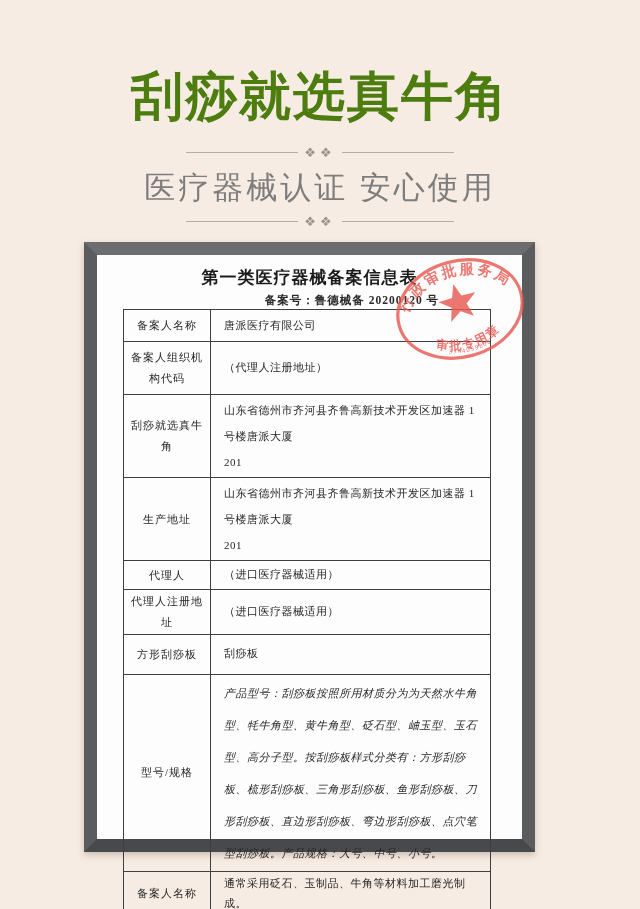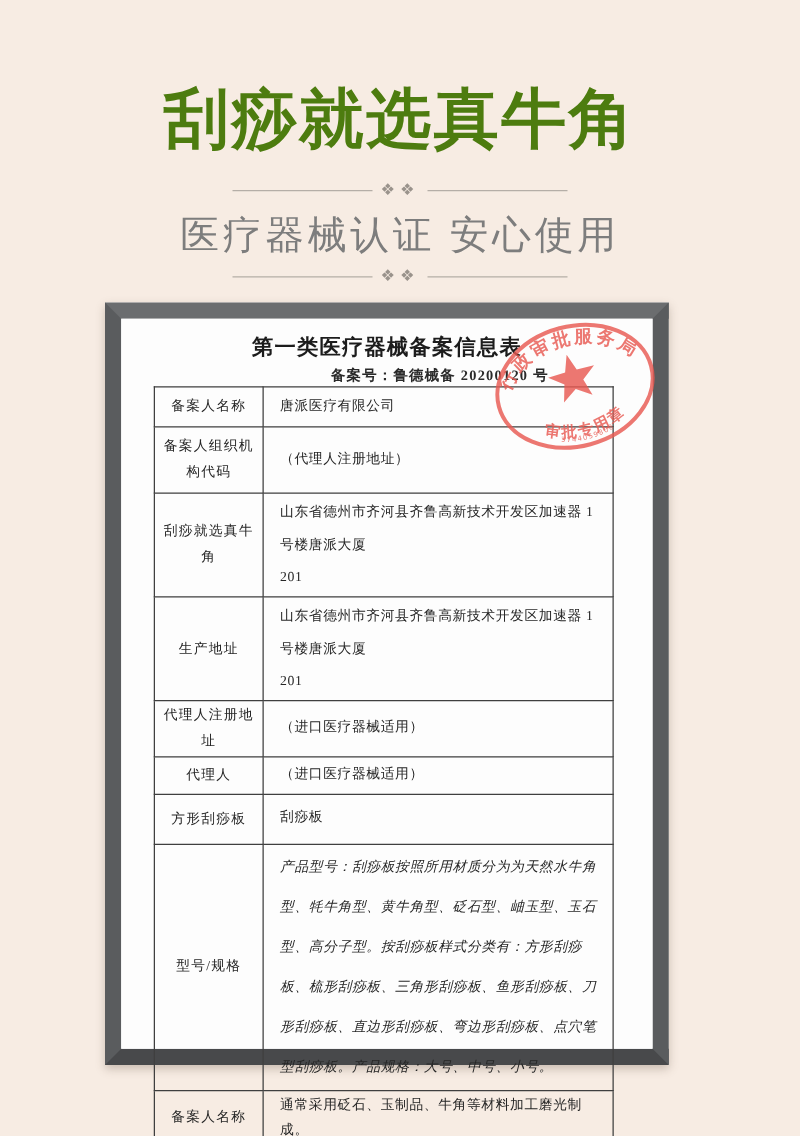--- a/index.html
+++ b/index.html
@@ -145,25 +145,25 @@
             <td class="lbl">刮痧就选真牛角</td>
             <td class="val">山东省德州市齐河县齐鲁高新技术开发区加速器 1 号楼唐派大厦
 201</td>
           </tr>
           <tr>
             <td class="lbl">生产地址</td>
             <td class="val">山东省德州市齐河县齐鲁高新技术开发区加速器 1 号楼唐派大厦
 201</td>
           </tr>
           <tr>
+            <td class="lbl">代理人</td>
+            <td class="val">（进口医疗器械适用）</td>
+          </tr>
+          <tr>
             <td class="lbl">代理人注册地址</td>
-            <td class="val">（进口医疗器械适用）</td>
-          </tr>
-          <tr>
-            <td class="lbl">代理人</td>
             <td class="val">（进口医疗器械适用）</td>
           </tr>
           <tr>
             <td class="lbl">方形刮痧板</td>
             <td class="val">刮痧板</td>
           </tr>
           <tr>
             <td class="lbl">型号/规格</td>
             <td class="val">产品型号：刮痧板按照所用材质分为为天然水牛角型、牦牛角型、黄牛角型、砭石型、岫玉型、玉石型、高分子型。按刮痧板样式分类有：方形刮痧板、梳形刮痧板、三角形刮痧板、鱼形刮痧板、刀形刮痧板、直边形刮痧板、弯边形刮痧板、点穴笔型刮痧板。产品规格：大号、中号、小号。</td>
           </tr>

